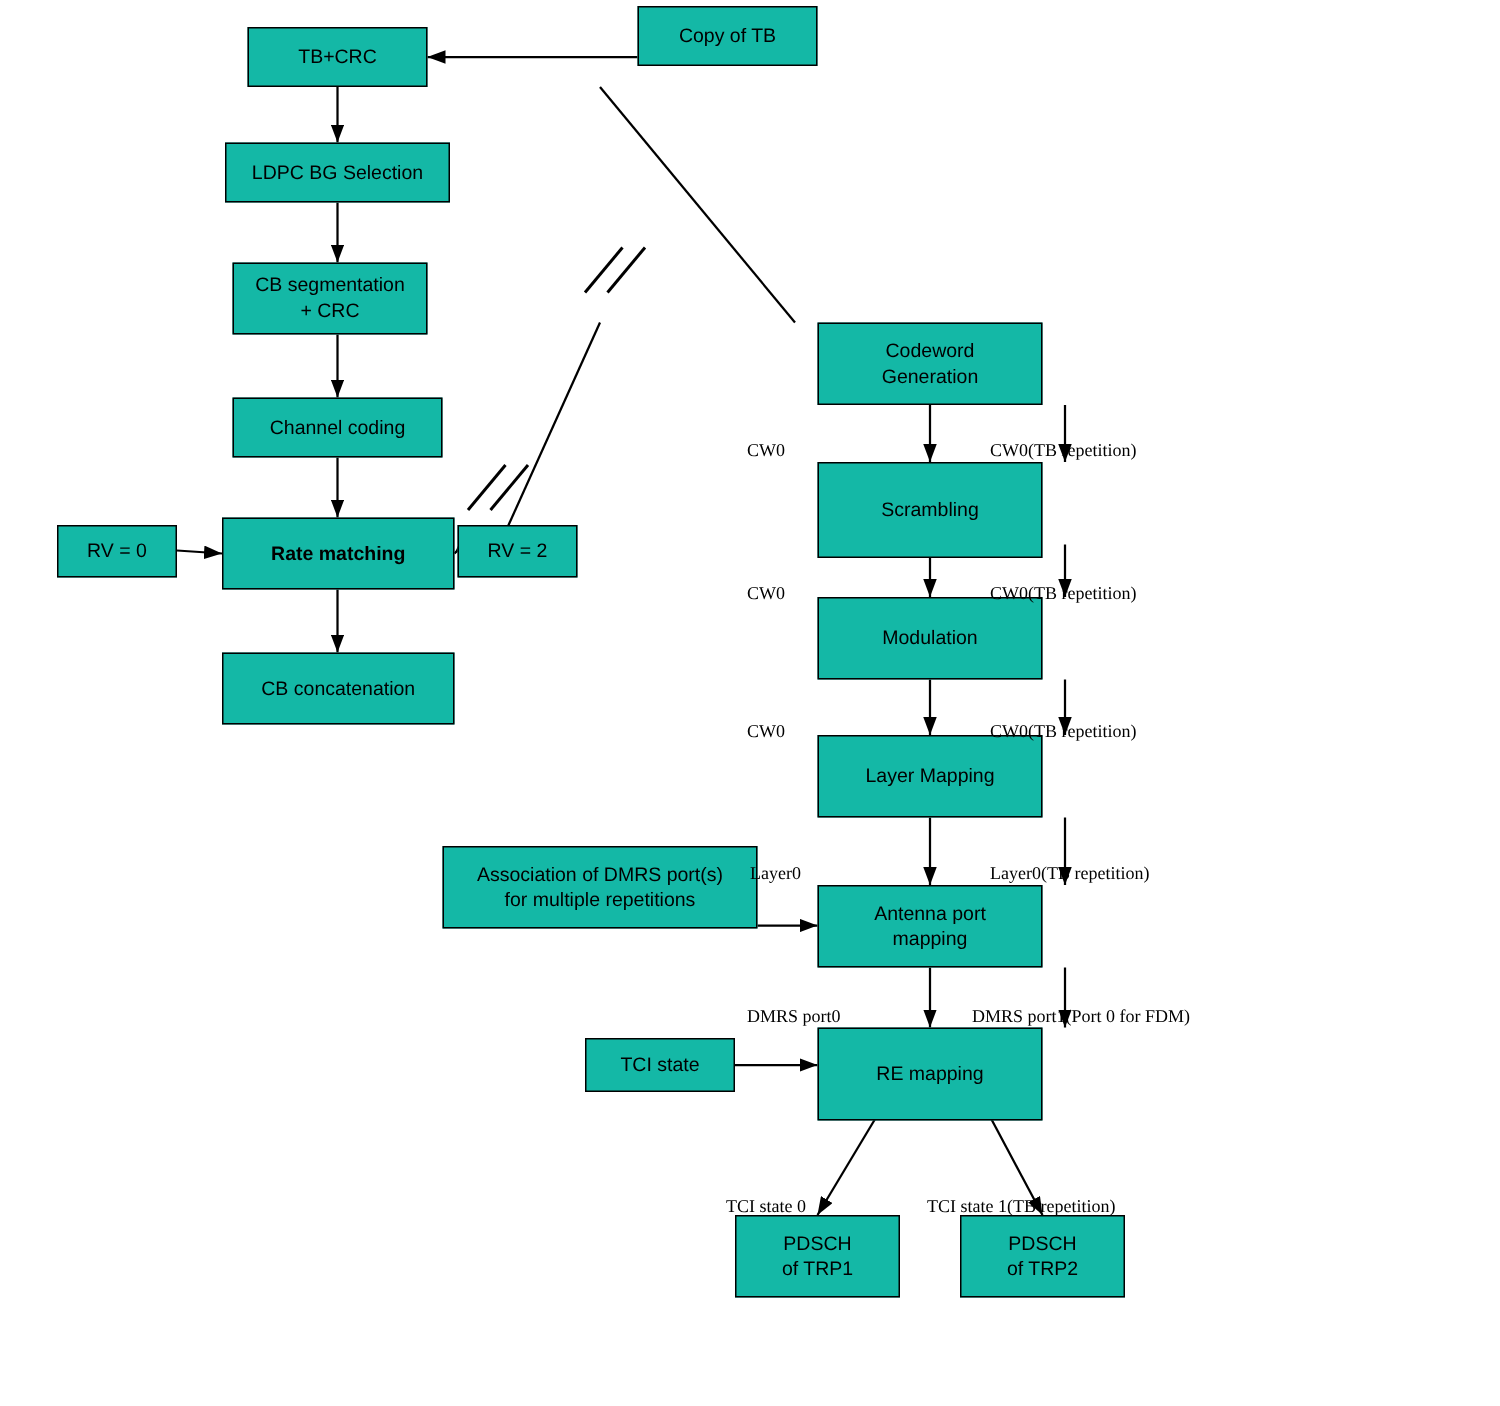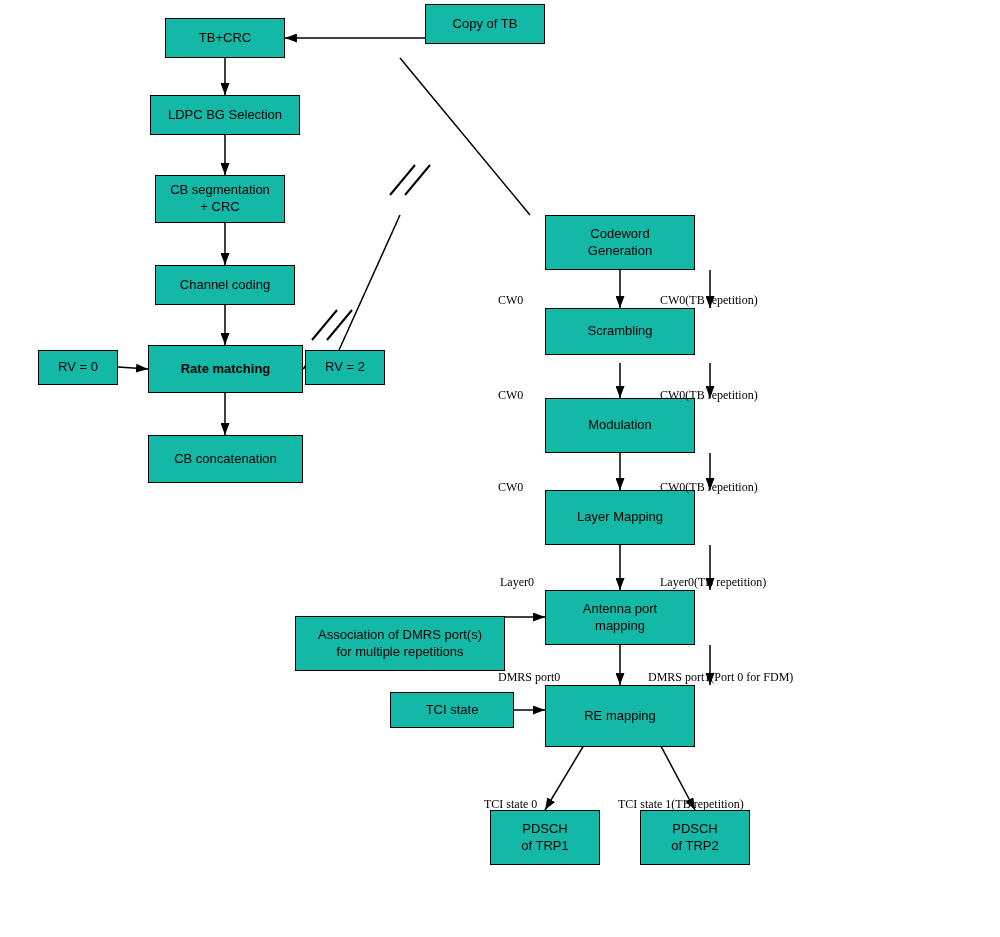--- a/index.html
+++ b/index.html
@@ -141,21 +141,21 @@
   </div>
 
   <div class="box" style="left:425px;top:4px;width:120px;height:40px;">
     <span>Copy of TB</span>
   </div>
 
   <div class="box" style="left:545px;top:215px;width:150px;height:55px;">
     <span>Codeword<br>Generation</span>
   </div>
 
-  <div class="box" style="left:545px;top:308px;width:150px;height:47px;">
+  <div class="box" style="left:545px;top:308px;width:150px;height:64px;">
     <span>Scrambling</span>
   </div>
 
   <div class="box" style="left:545px;top:398px;width:150px;height:55px;">
     <span>Modulation</span>
   </div>
 
   <div class="box" style="left:545px;top:490px;width:150px;height:55px;">
     <span>Layer Mapping</span>
   </div>
@@ -169,25 +169,25 @@
   </div>
 
   <div class="box" style="left:490px;top:810px;width:110px;height:55px;">
     <span>PDSCH<br>of TRP1</span>
   </div>
 
   <div class="box" style="left:640px;top:810px;width:110px;height:55px;">
     <span>PDSCH<br>of TRP2</span>
   </div>
 
-  <div class="box" style="left:295px;top:616px;width:210px;height:55px;text-align:center;">
+  <div class="box" style="left:295px;top:564px;width:210px;height:55px;text-align:center;">
     <span>Association of DMRS port(s)<br>for multiple repetitions</span>
   </div>
 
-  <div class="box" style="left:390px;top:692px;width:124px;height:36px;">
+  <div class="box" style="left:390px;top:692px;width:100px;height:36px;">
     <span>TCI state</span>
   </div>
 
   <div class="label" style="left:498px;top:293px;">
     <span>CW0</span>
   </div>
   <div class="label" style="left:660px;top:293px;">
     <span>CW0(TB repetition)</span>
   </div>
 

